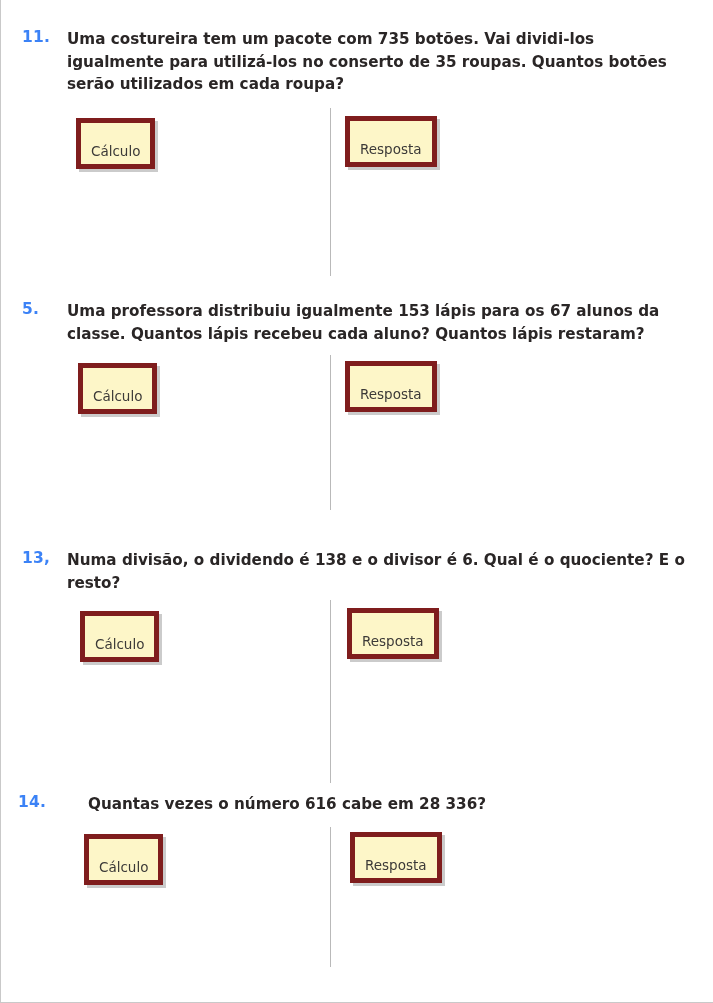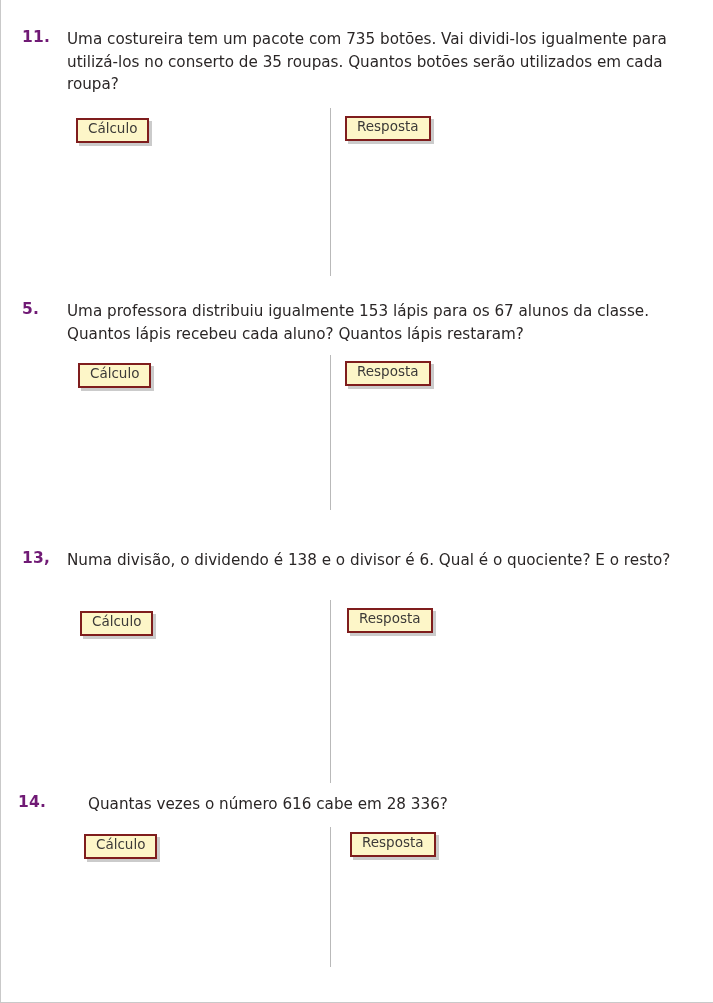--- a/index.html
+++ b/index.html
@@ -46,54 +46,55 @@
     width: 713px;
   }
   .ex-num {
     position: absolute;
     left: 22px;
     top: 0px;
     width: 42px;
     text-align: left;
     font-weight: bold;
     font-size: 15.5px;
-    color: #701a75;
+    color: #3b82f6;
     letter-spacing: 0.2px;
   }
   .ex-text {
     position: absolute;
     left: 67px;
     top: 0px;
     width: 625px;
     font-size: 15.2px;
     line-height: 22.5px;
     color: #2a2626;
+    font-weight: bold;
   }
   .ex-text.indent-1 {
     left: 88px;
     width: 612px;
   }
 
   
   .divider {
     position: absolute;
     left: 330px;
     width: 1px;
     background: #b9b9b9;
   }
 
   
   .label-box {
     position: absolute;
     background: #fdf6c8;
-    border: 2px solid #7f1d1d;
+    border: 5px solid #7f1d1d;
     box-shadow: 3px 3px 0 rgba(140,140,140,0.45);
     font-size: 13.5px;
     color: #3c3a38;
-    padding: 0 10px 5px 10px;
+    padding: 20px 10px 5px 10px;
     box-sizing: border-box;
     white-space: nowrap;
     line-height: 16px;
   }
 </style>
 </head>
 <body>
 
 <div class="page">
 

